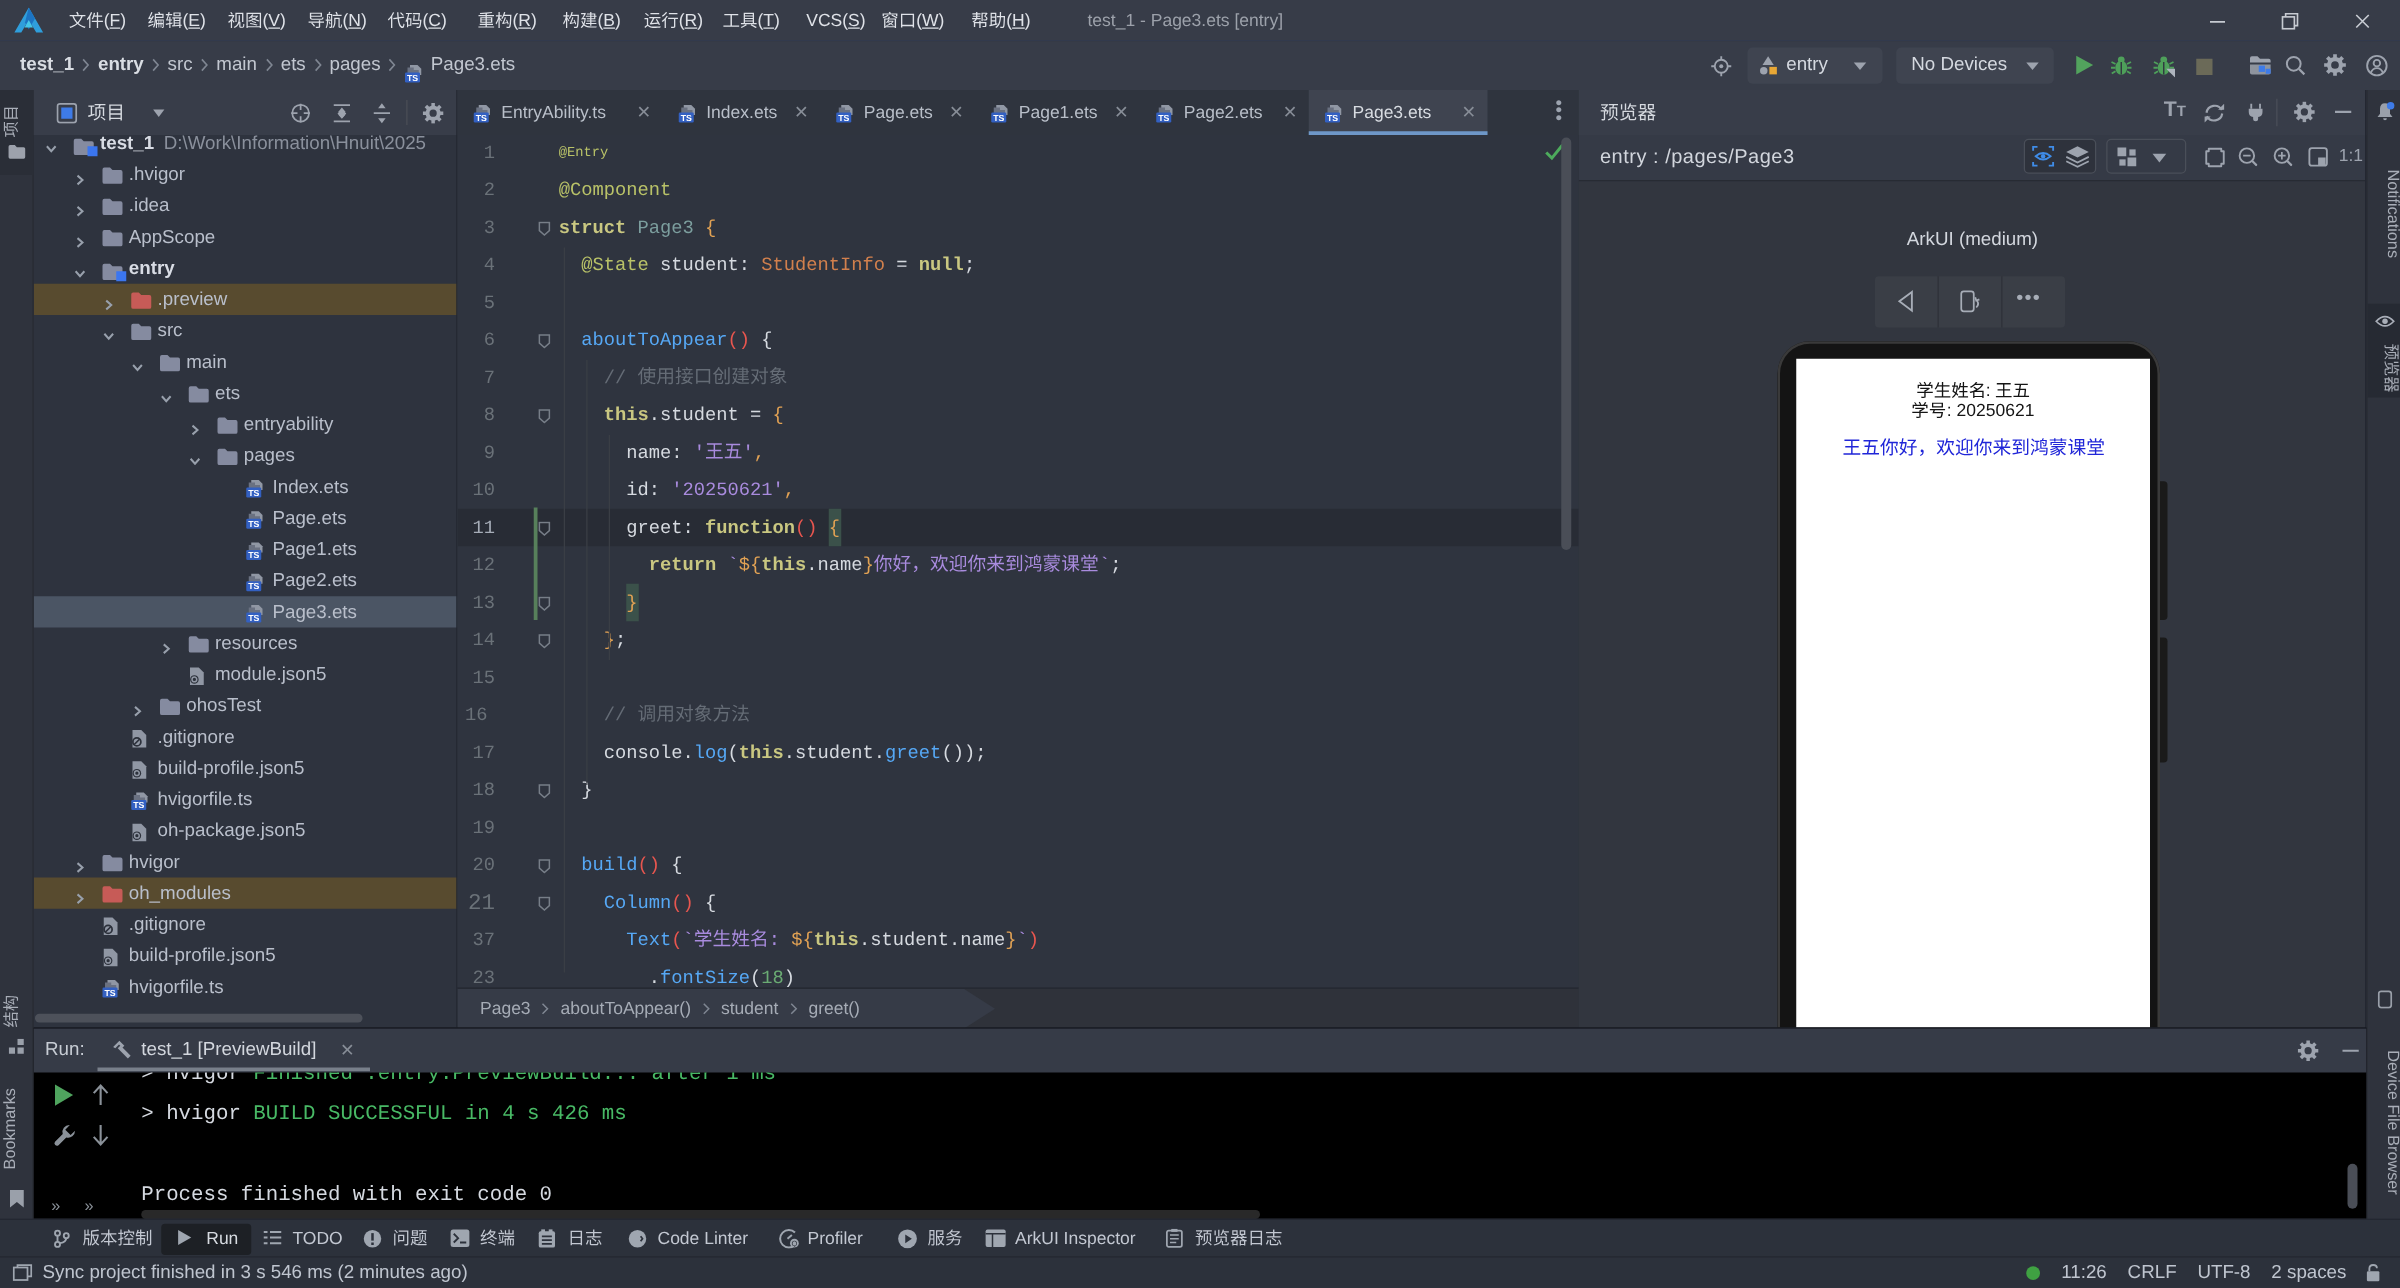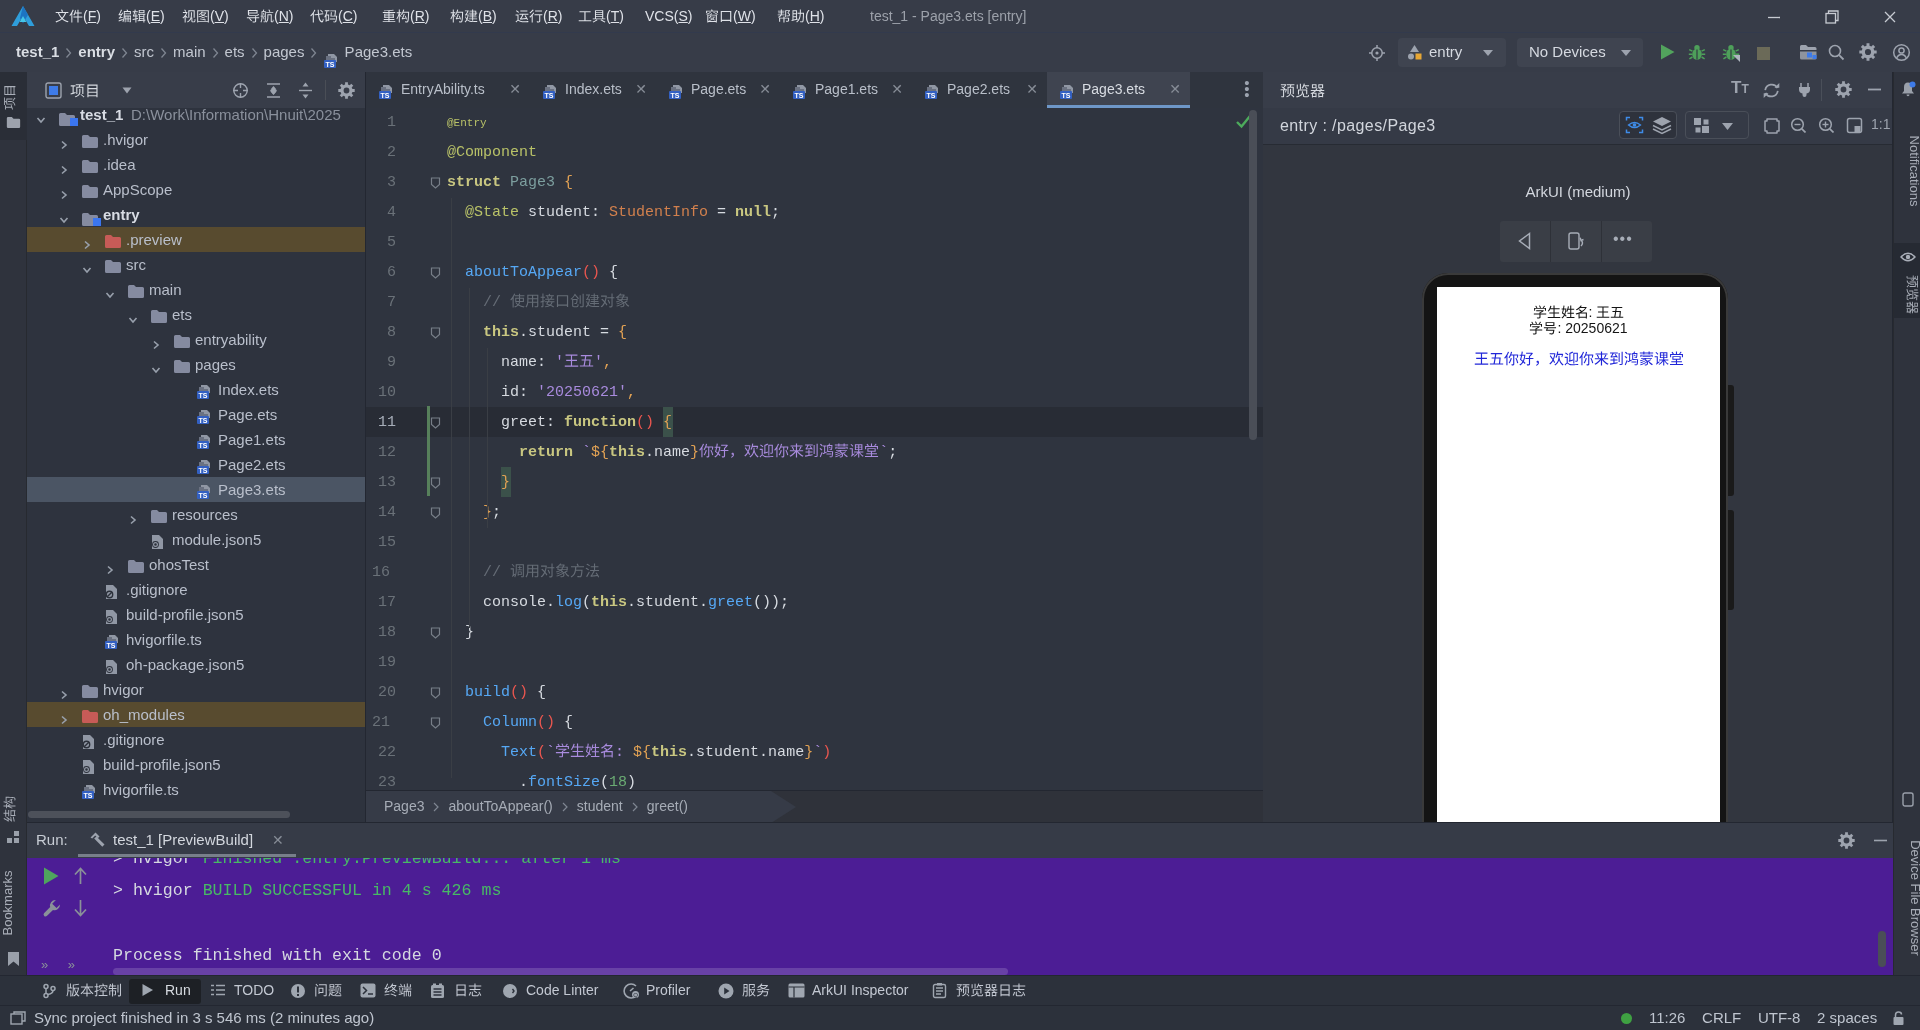--- a/index.html
+++ b/index.html
@@ -634,22 +634,22 @@
     <div class="ab mono" style="left:0;top:300px;width:30px;height:30px;line-height:30px;font-size:15px;color:#A6ADB8;text-align:right">11</div>
     <div class="ab mono" style="left:0;top:330px;width:30px;height:30px;line-height:30px;font-size:15px;color:#6A7178;text-align:right">12</div>
     <div class="ab mono" style="left:0;top:360px;width:30px;height:30px;line-height:30px;font-size:15px;color:#6A7178;text-align:right">13</div>
     <div class="ab mono" style="left:0;top:390px;width:30px;height:30px;line-height:30px;font-size:15px;color:#6A7178;text-align:right">14</div>
     <div class="ab mono" style="left:0;top:420px;width:30px;height:30px;line-height:30px;font-size:15px;color:#6A7178;text-align:right">15</div>
     <div class="ab mono" style="left:0;top:450px;width:30px;height:30px;line-height:30px;font-size:15px;color:#6A7178;text-align:center">16</div>
     <div class="ab mono" style="left:0;top:480px;width:30px;height:30px;line-height:30px;font-size:15px;color:#6A7178;text-align:right">17</div>
     <div class="ab mono" style="left:0;top:510px;width:30px;height:30px;line-height:30px;font-size:15px;color:#6A7178;text-align:right">18</div>
     <div class="ab mono" style="left:0;top:540px;width:30px;height:30px;line-height:30px;font-size:15px;color:#6A7178;text-align:right">19</div>
     <div class="ab mono" style="left:0;top:570px;width:30px;height:30px;line-height:30px;font-size:15px;color:#6A7178;text-align:right">20</div>
-    <div class="ab mono" style="left:0;top:600px;width:30px;height:30px;line-height:30px;font-size:15px;color:#6A7178;text-align:center">21</div>
-    <div class="ab mono" style="left:0;top:630px;width:30px;height:30px;line-height:30px;font-size:15px;color:#6A7178;text-align:right">22</div>
+    <div class="ab mono" style="left:0;top:600px;width:30px;height:30px;line-height:30px;font-size:18px;color:#6A7178;text-align:right">21</div>
+    <div class="ab mono" style="left:0;top:630px;width:30px;height:30px;line-height:30px;font-size:15px;color:#6A7178;text-align:right">37</div>
     <div class="ab mono" style="left:0;top:660px;width:30px;height:30px;line-height:30px;font-size:15px;color:#6A7178;text-align:right">23</div>
     <svg class="ab" style="left:64px;top:69px" width="11" height="12" viewBox="0 0 11 12">
       <path fill="none" stroke="#777E88" stroke-width="1.2" d="M1.5 1 L9.5 1 L9.5 7.5 L5.5 11 L1.5 7.5 Z"></path>
     </svg>
     <svg class="ab" style="left:64px;top:159px" width="11" height="12" viewBox="0 0 11 12">
       <path fill="none" stroke="#777E88" stroke-width="1.2" d="M1.5 1 L9.5 1 L9.5 7.5 L5.5 11 L1.5 7.5 Z"></path>
     </svg>
     <svg class="ab" style="left:64px;top:219px" width="11" height="12" viewBox="0 0 11 12">
       <path fill="none" stroke="#777E88" stroke-width="1.2" d="M1.5 1 L9.5 1 L9.5 7.5 L5.5 11 L1.5 7.5 Z"></path>
     </svg>
@@ -797,21 +797,21 @@
           <use href="#u6765" x="8000"></use>
           <use href="#u5230" x="9000"></use>
           <use href="#u9e3f" x="10000"></use>
           <use href="#u8499" x="11000"></use>
           <use href="#u8bfe" x="12000"></use>
           <use href="#u5802" x="13000"></use>
         </svg></div>
     </div>
   </div>
 <div class="ab" style="left:1892px;top:72px;width:1px;height:933px;background:#232731"></div>
-<div class="ab" style="left:27px;top:822px;width:1866px;height:153px;background:#4c1d95;border-top:1px solid #232731">
+<div class="ab" style="left:27px;top:822px;width:1866px;height:153px;background:#000000;border-top:1px solid #232731">
     <div class="ab" style="left:0;top:0;width:1866px;height:35px;background:#363B47">
       <div class="ab" style="left:9px;top:0;height:35px;line-height:34px;font-size:15px;color:#C7CCD4">Run:</div>
       <svg class="ab" style="left:62px;top:9px" width="17" height="17" viewBox="0 0 17 17">
         <path fill="#9DA3AE" d="M1.5 5.5 L6.5 0.5 L10.5 4.5 L8.8 6.2 L6.2 3.6 L3.2 6.6 Z"></path>
         <path fill="#9DA3AE" d="M5.2 6.6 L7.4 4.4 L15.5 12.5 L13.3 14.7 Z"></path>
       </svg>
       <div class="ab" style="left:86px;top:0;height:35px;line-height:34px;font-size:15px;color:#D3D7DE">test_1 [PreviewBuild]</div>
       <div class="ab" style="left:245px;top:0;height:35px;line-height:34px;font-size:14px;color:#878D97">✕</div>
       <div class="ab" style="left:51px;top:31px;width:218px;height:3px;background:#787F8A"></div>
       <span class="ab" style="left:1811px;top:9px;width:17px;height:17px"><svg viewBox="0 0 17 17">

